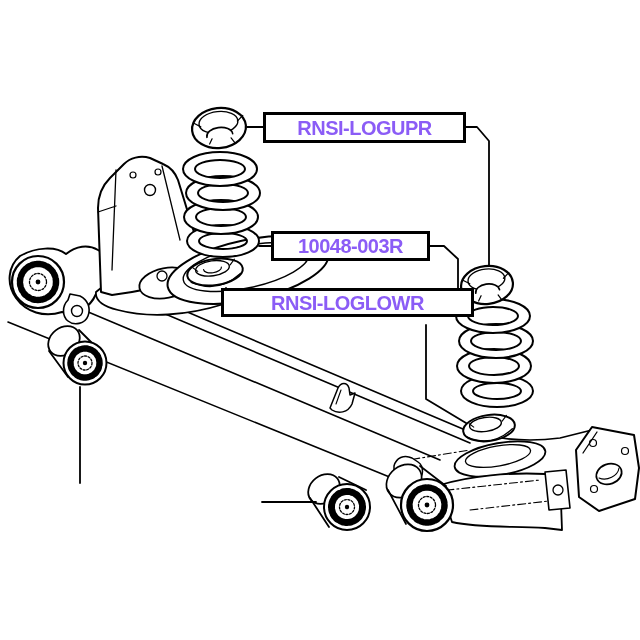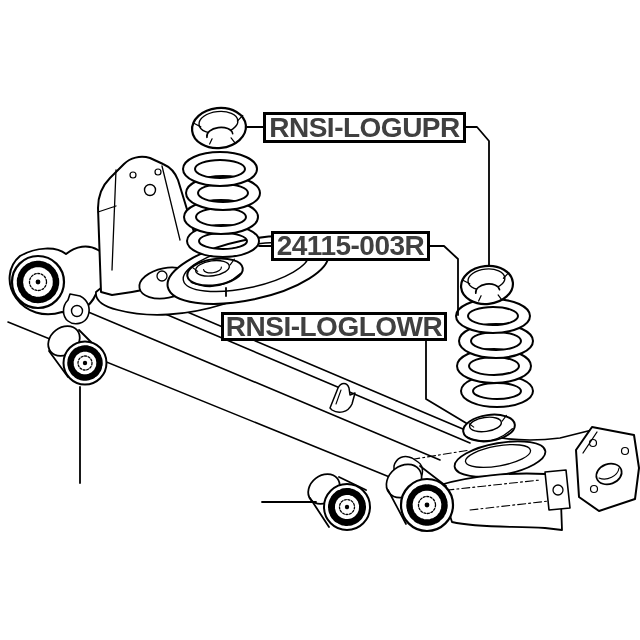--- a/index.html
+++ b/index.html
@@ -10,23 +10,23 @@
     overflow:hidden;
     font-family:"Liberation Sans",sans-serif;
   }
   .canvas svg{position:absolute;left:0;top:0;}
   .callout{
     position:absolute;
     display:flex;align-items:center;justify-content:center;
     box-sizing:border-box;
     border:3px solid #000;
     background:#fff;
-    color:#404040;
+    color:#8b5cf6;
     font-weight:bold;
-    font-size:28px;
+    font-size:20px;
     letter-spacing:-0.5px;
     white-space:nowrap;
     z-index:5;
     line-height:1;
   }
 </style>
 </head>
 <body>
 
 <div class="canvas">
@@ -155,17 +155,17 @@
   <g stroke-width="1.8">
     <path d="M247,127 L263,127 M466,127 L477,127 L489,141 L489,266"></path>
     <path d="M259,246 L271,246 M430,246 L444,246 L458,259 L458,315"></path>
     <path d="M226,288 L226,296 M426,325 L426,399 L466,423"></path>
     <path d="M80,387 L80,483 M262,502 L316,502"></path>
   </g>
 </svg>
 
   <div class="callout" style="left:263px;top:112px;width:203px;height:31px;">RNSI-LOGUPR</div>
 
-  <div class="callout" style="left:271px;top:231px;width:159px;height:30px;">24115-003R</div>
+  <div class="callout" style="left:271px;top:231px;width:159px;height:30px;">10048-003R</div>
 
-  <div class="callout" style="left:221px;top:312px;width:226px;height:29px;text-align:right;">RNSI-LOGLOWR</div>
+  <div class="callout" style="left:221px;top:288px;width:253px;height:29px;text-align:right;">RNSI-LOGLOWR</div>
 
 </div>
 
 </body></html>

